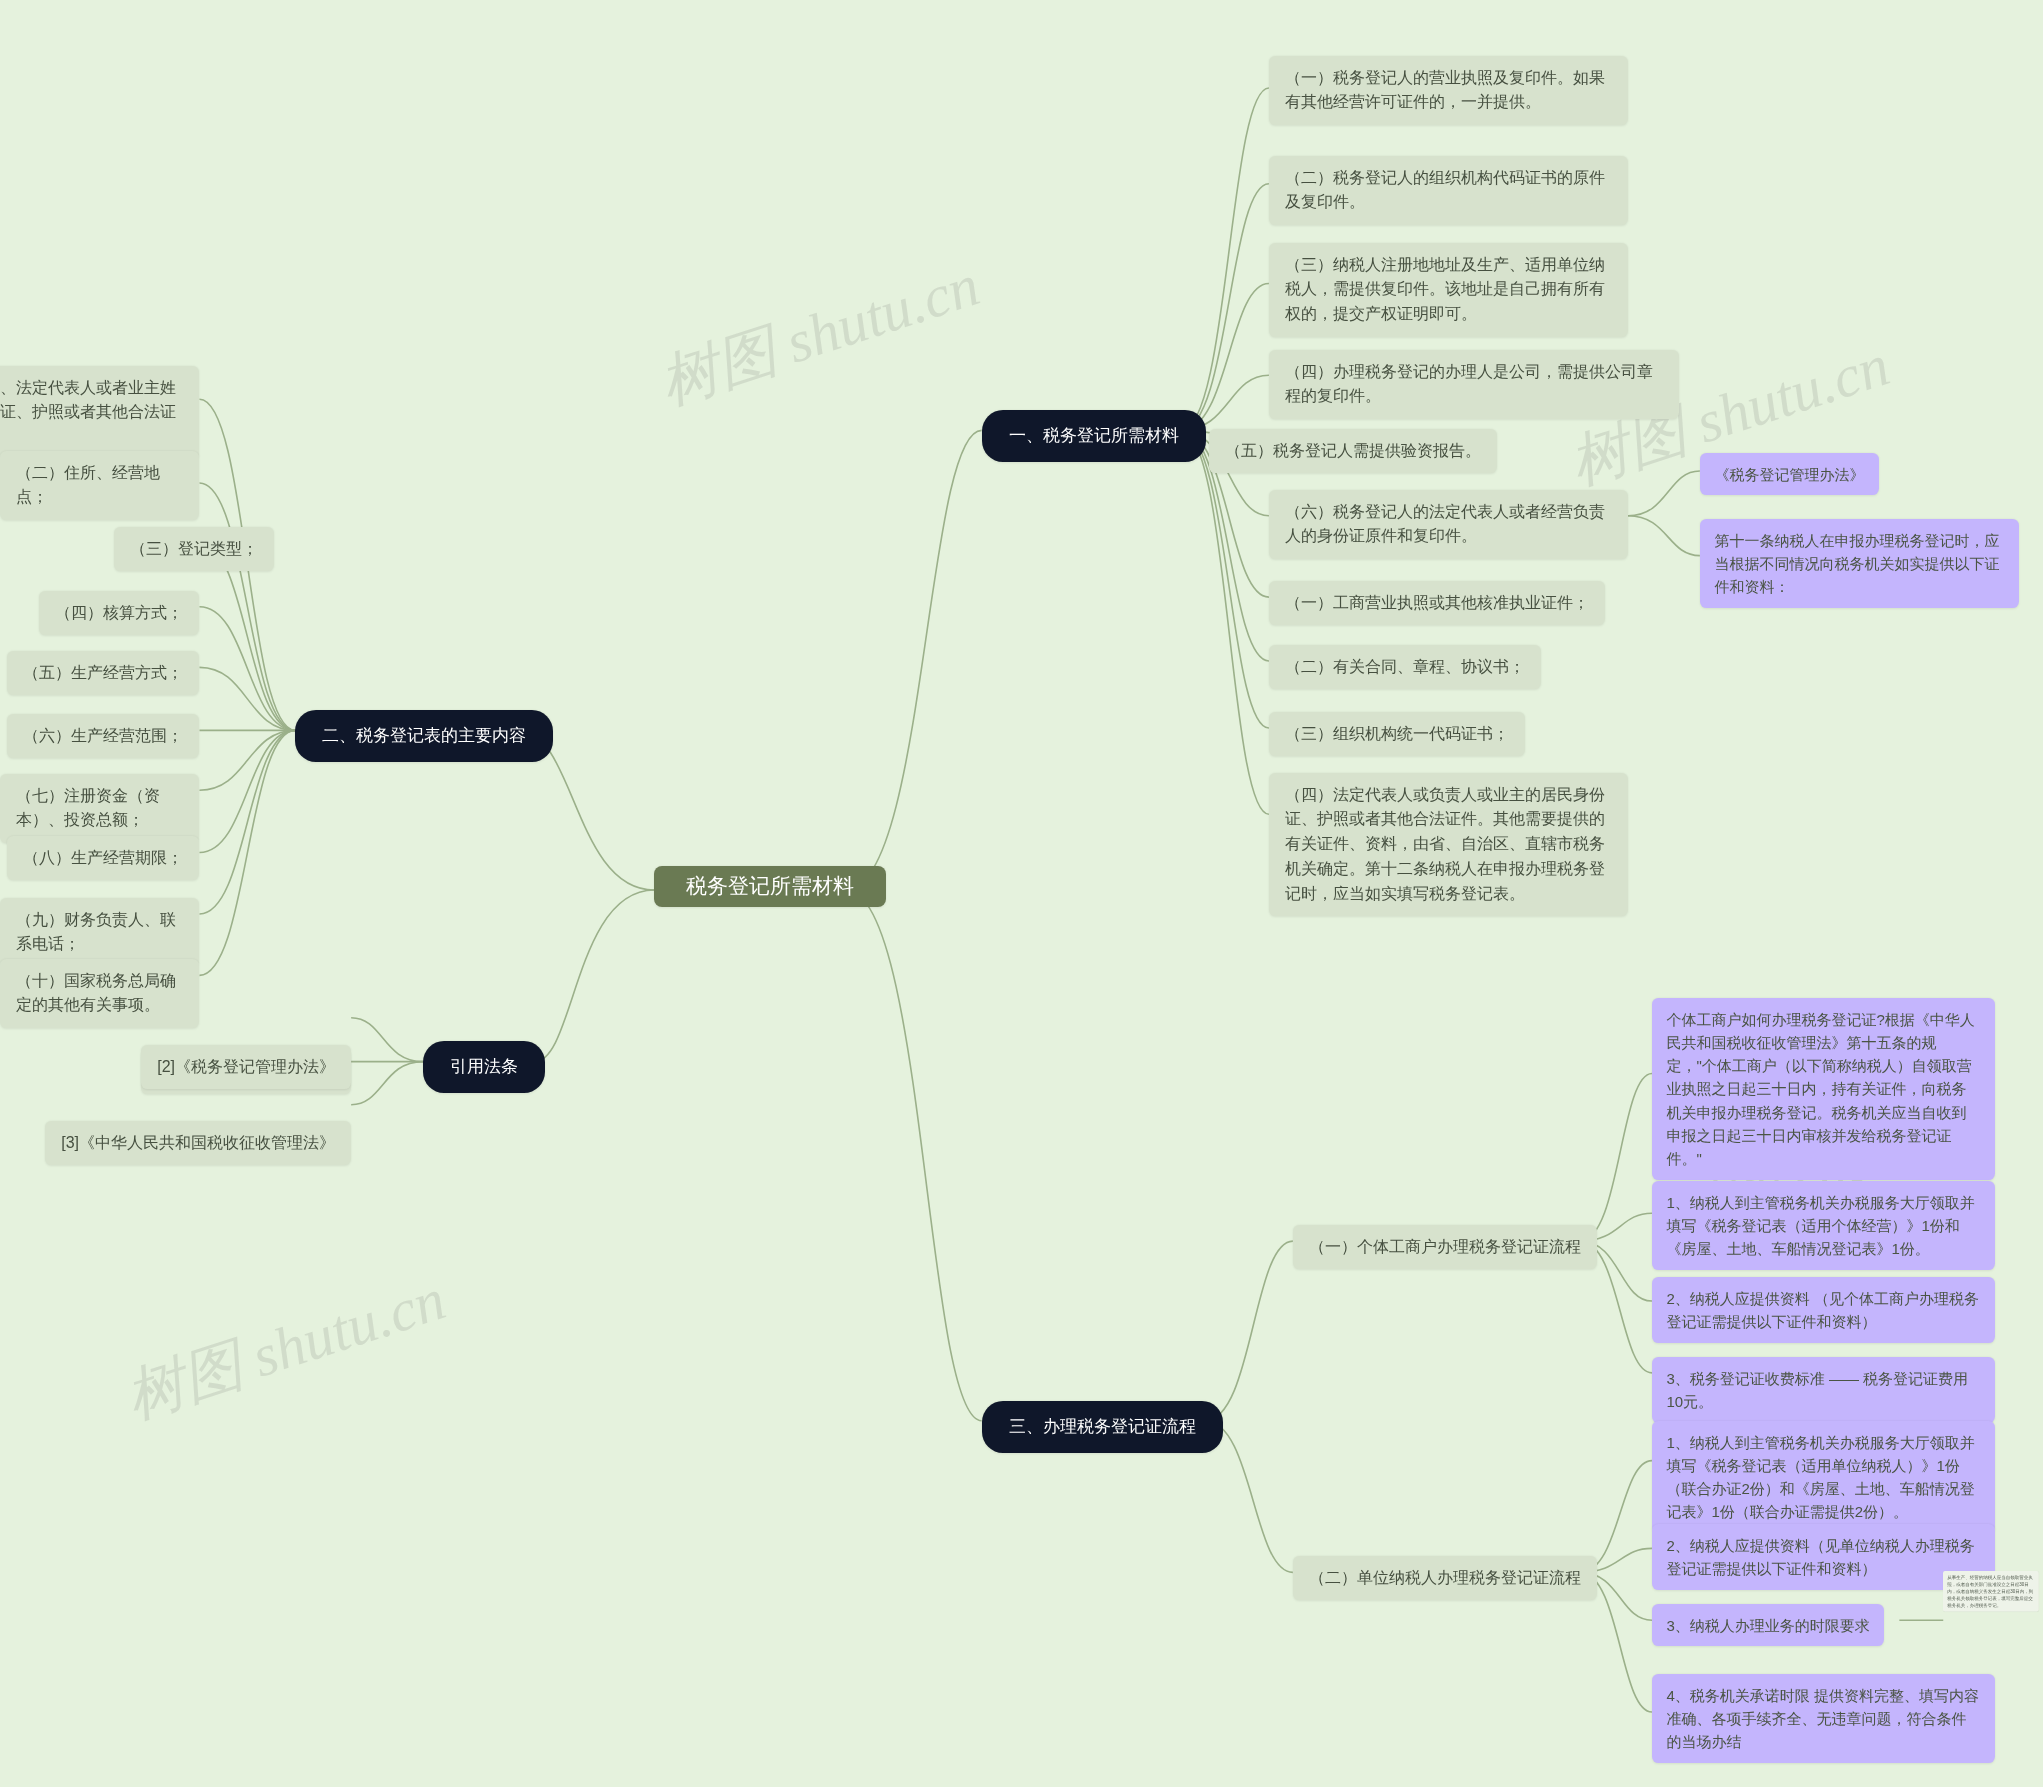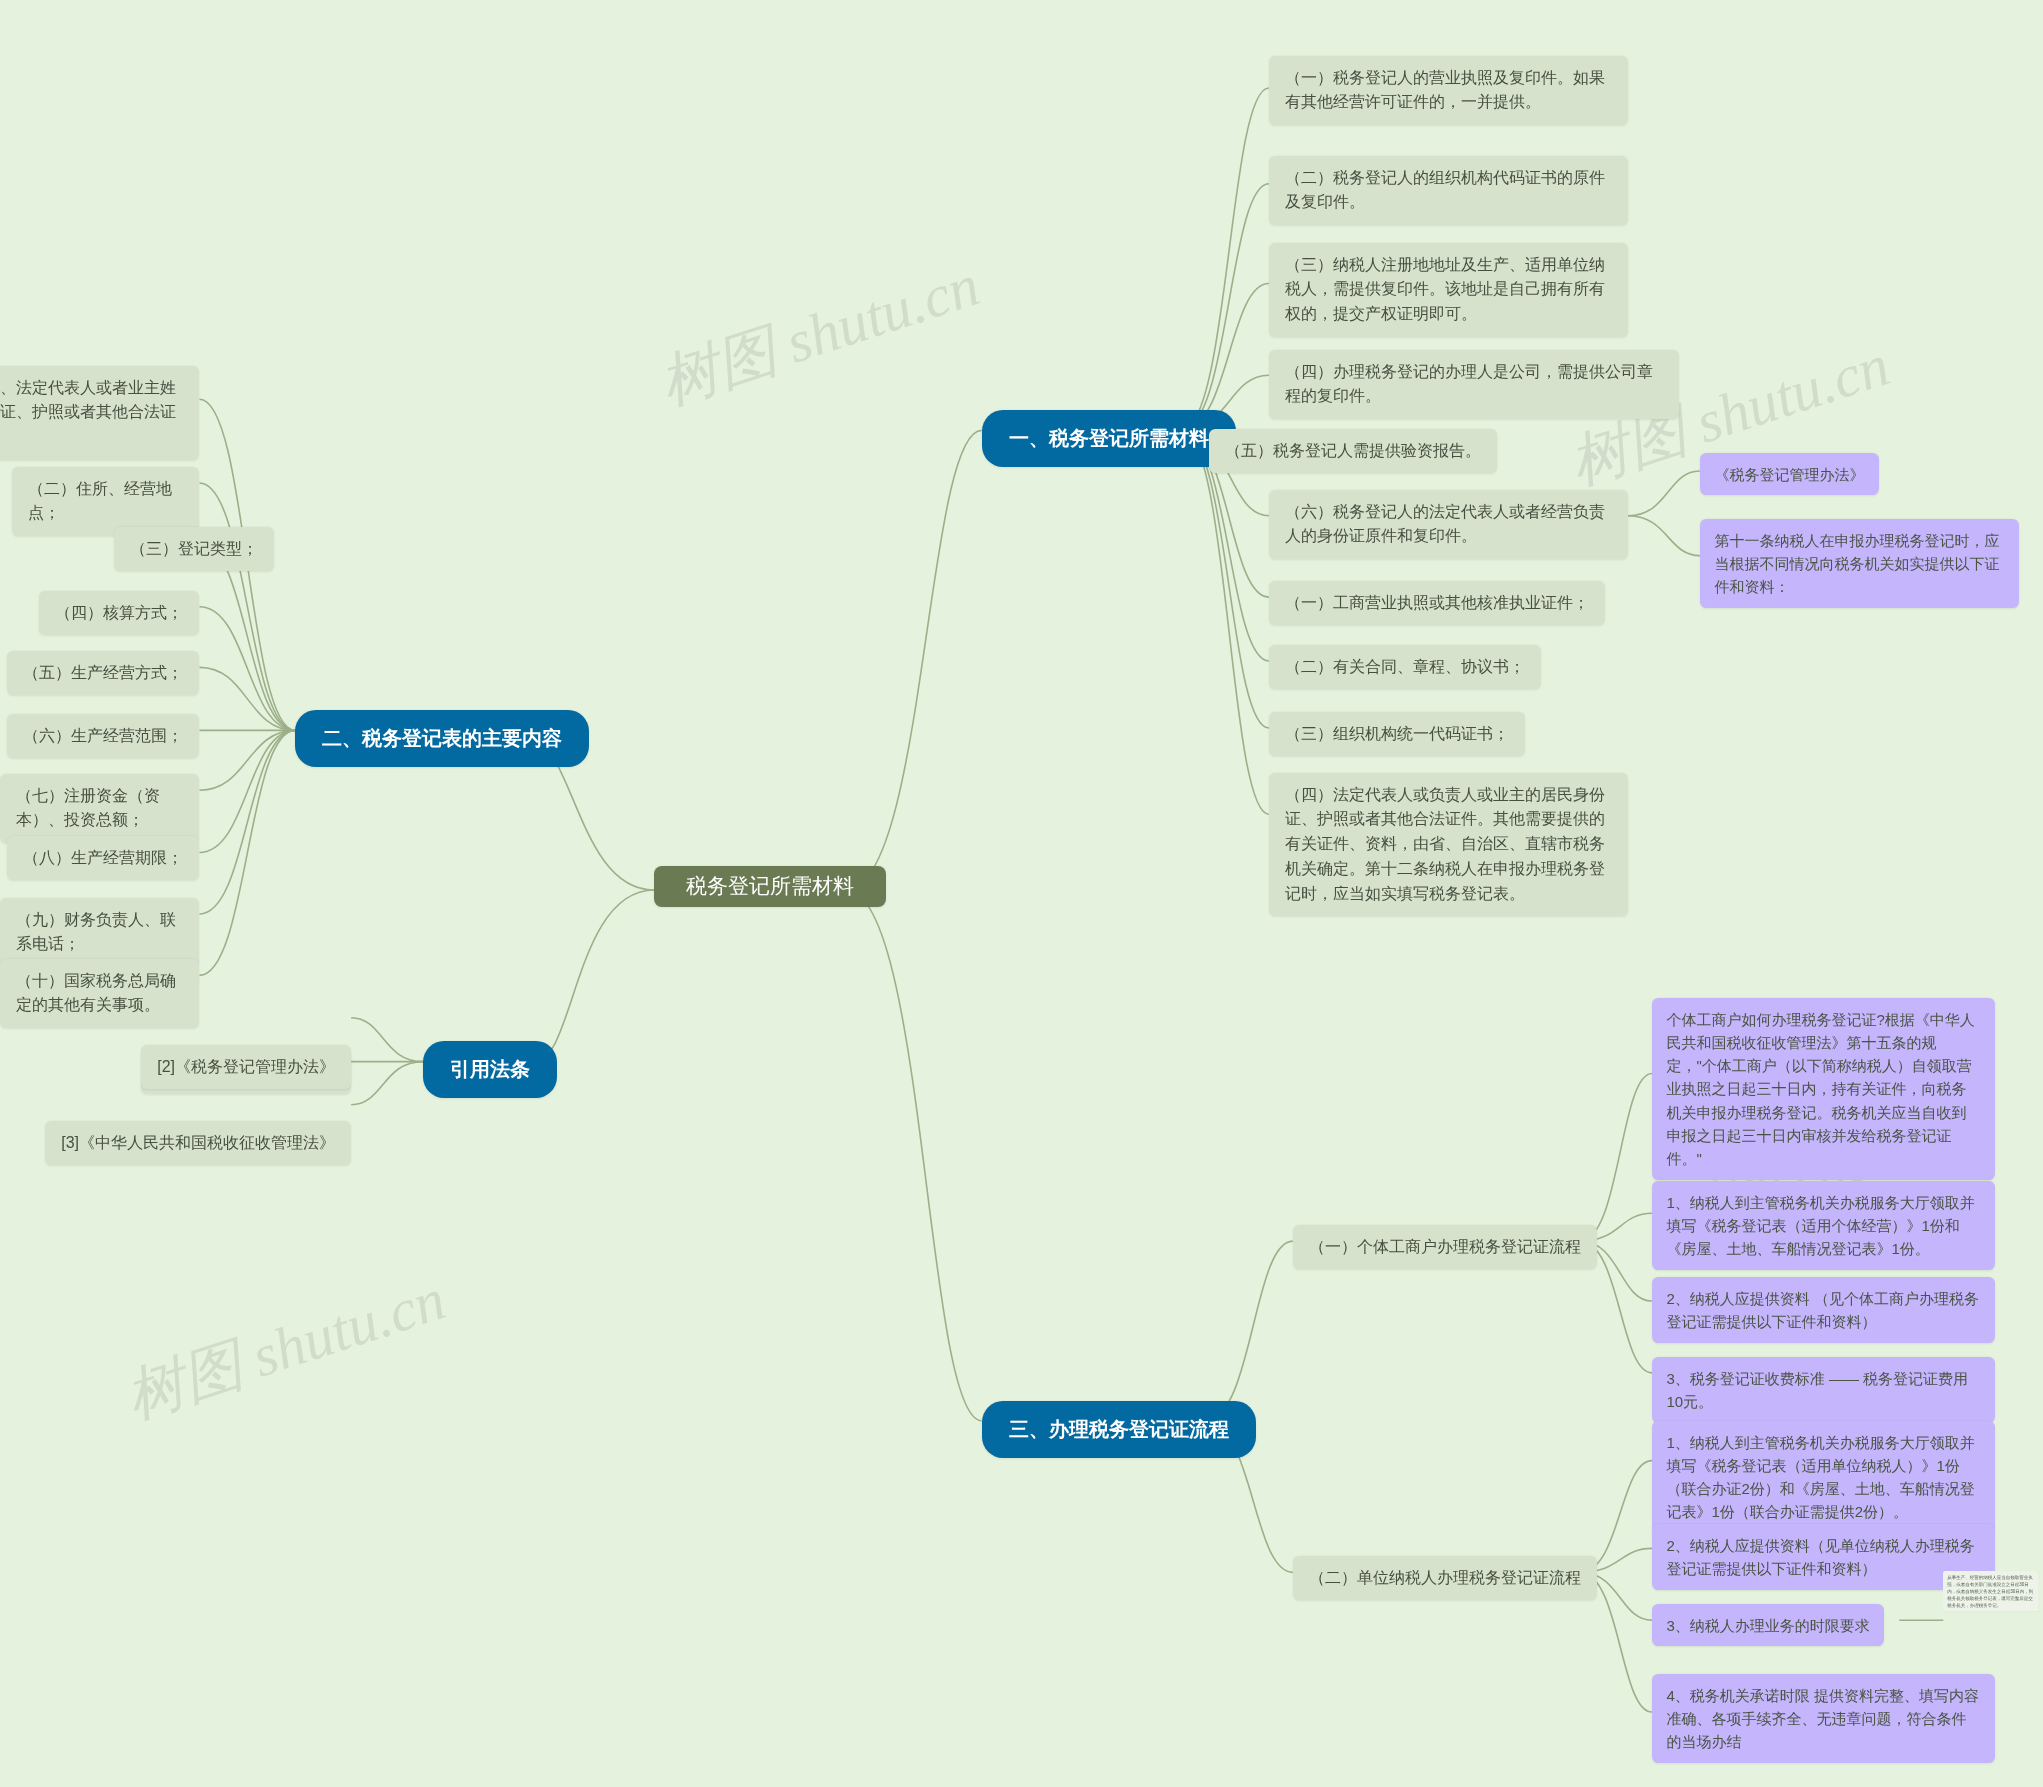--- a/index.html
+++ b/index.html
@@ -33,26 +33,26 @@
   .root {
     background: #6a7a53;
     color: #fff;
     font-size: 21px;
     padding: 4px 32px;
     border-radius: 8px;
     font-weight: 500;
     text-align: center;
   }
   .lvl1 {
-    background: #0369a1;
+    background: #0f172a;
     color: #fff;
-    font-size: 20px;
+    font-size: 17px;
     padding: 12.8px 27px;
     border-radius: 21px;
-    font-weight: 700;
+    font-weight: 400;
   }
   .lvl2 {
     background: #d7e2cd;
     color: #465040;
     font-size: 16px;
     padding: 9.6px 16px;
     border-radius: 6.4px;
   }
   .lvl3 {
     background: #c4b5fd;
@@ -158,21 +158,21 @@
 <div class="node lvl2" style="left:1269px; top:645px;">（二）有关合同、章程、协议书；</div>
 <div class="node lvl2" style="left:1269px; top:712px;">（三）组织机构统一代码证书；</div>
 <div class="node lvl2" style="left:1269px; top:773px; width:359px;">（四）法定代表人或负责人或业主的居民身份证、护照或者其他合法证件。其他需要提供的有关证件、资料，由省、自治区、直辖市税务机关确定。第十二条纳税人在申报办理税务登记时，应当如实填写税务登记表。</div>
 
 <div class="node lvl3" style="left:1700px; top:453px;">《税务登记管理办法》</div>
 <div class="node lvl3" style="left:1700px; top:519px; width:319px;">第十一条纳税人在申报办理税务登记时，应当根据不同情况向税务机关如实提供以下证件和资料：</div>
 
 <div class="node lvl1" style="left:295px; top:710px;">二、税务登记表的主要内容</div>
 
 <div class="node lvl2" style="right:1844px; top:366px; width:327px;">（一）单位名称、法定代表人或者业主姓名及其居民身份证、护照或者其他合法证件的号码；</div>
-<div class="node lvl2" style="right:1844px; top:467px;margin-left:12px;">（二）住所、经营地点；</div>
+<div class="node lvl2" style="right:1844px; top:451px;">（二）住所、经营地点；</div>
 <div class="node lvl2" style="right:1769px; top:527px;margin-left:32px;">（三）登记类型；</div>
 <div class="node lvl2" style="right:1844px; top:591px;">（四）核算方式；</div>
 <div class="node lvl2" style="right:1844px; top:651px;">（五）生产经营方式；</div>
 <div class="node lvl2" style="right:1844px; top:714px;">（六）生产经营范围；</div>
 <div class="node lvl2" style="right:1844px; top:774px;">（七）注册资金（资本）、投资总额；</div>
 <div class="node lvl2" style="right:1844px; top:836px;">（八）生产经营期限；</div>
 <div class="node lvl2" style="right:1844px; top:898px;">（九）财务负责人、联系电话；</div>
 <div class="node lvl2" style="right:1844px; top:959px;">（十）国家税务总局确定的其他有关事项。</div>
 
 <div class="node lvl1" style="left:423px; top:1041px;">引用法条</div>

